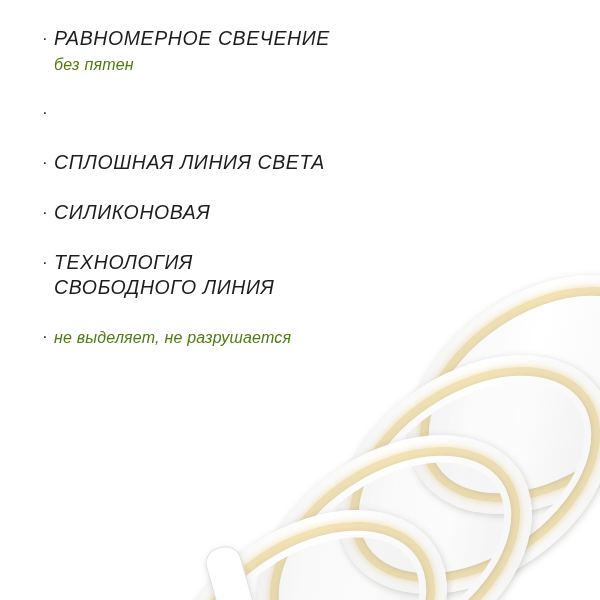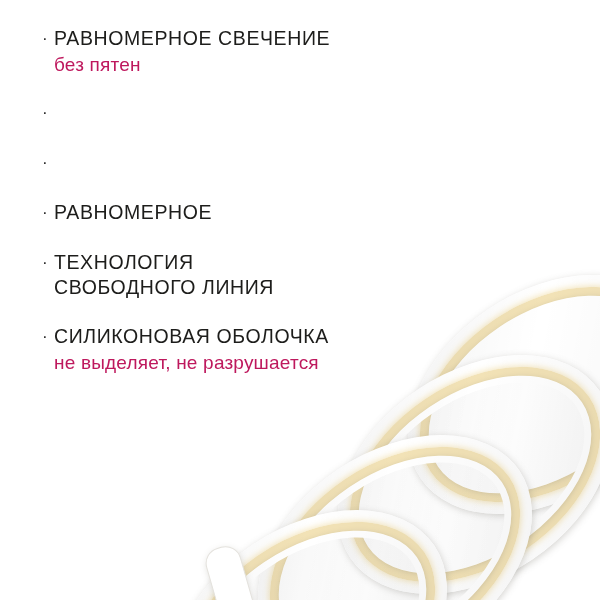--- a/index.html
+++ b/index.html
@@ -103,33 +103,34 @@
   .bullet-dot {
     width: 12px;
     min-width: 12px;
     color: #2b2b2b;
     font-size: 17px;
     line-height: 26px;
     text-align: left;
   }
   .bullet-text {
     flex: 1;
+    font-style: italic;
   }
   .bullet-title {
     font-size: 19.5px;
     line-height: 25px;
     letter-spacing: 0.6px;
     color: #1d1d1b;
     font-weight: 400;
     white-space: pre-line;
   }
   .bullet-sub {
-    font-size: 19px;
+    font-size: 16px;
     line-height: 23px;
-    color: #be185d;
+    color: #4d7c0f;
     letter-spacing: 0.2px;
     margin-top: 2px;
   }
   .bullet-sub:empty { display: none; }
 </style>
 </head>
 <body>
 
 <div class="page">
 
@@ -173,41 +174,41 @@
 
     <div class="bullet-row">
       <div class="bullet-dot">·</div>
       <div class="bullet-text">
       </div>
     </div>
 
     <div class="bullet-row">
       <div class="bullet-dot">·</div>
       <div class="bullet-text">
-      </div>
-    </div>
-
-    <div class="bullet-row">
-      <div class="bullet-dot">·</div>
-      <div class="bullet-text">
-        <div class="bullet-title">РАВНОМЕРНОЕ</div>
+        <div class="bullet-title">СПЛОШНАЯ ЛИНИЯ СВЕТА</div>
+      </div>
+    </div>
+
+    <div class="bullet-row">
+      <div class="bullet-dot">·</div>
+      <div class="bullet-text">
+        <div class="bullet-title">СИЛИКОНОВАЯ</div>
       </div>
     </div>
 
     <div class="bullet-row">
       <div class="bullet-dot">·</div>
       <div class="bullet-text">
         <div class="bullet-title">ТЕХНОЛОГИЯ
 СВОБОДНОГО ЛИНИЯ</div>
 
       </div>
     </div>
 
     <div class="bullet-row">
       <div class="bullet-dot">·</div>
       <div class="bullet-text">
-        <div class="bullet-title">СИЛИКОНОВАЯ ОБОЛОЧКА</div>
         <div class="bullet-sub">не выделяет, не разрушается</div>
       </div>
     </div>
 
   </div>
 </div>
 
 </body></html>

